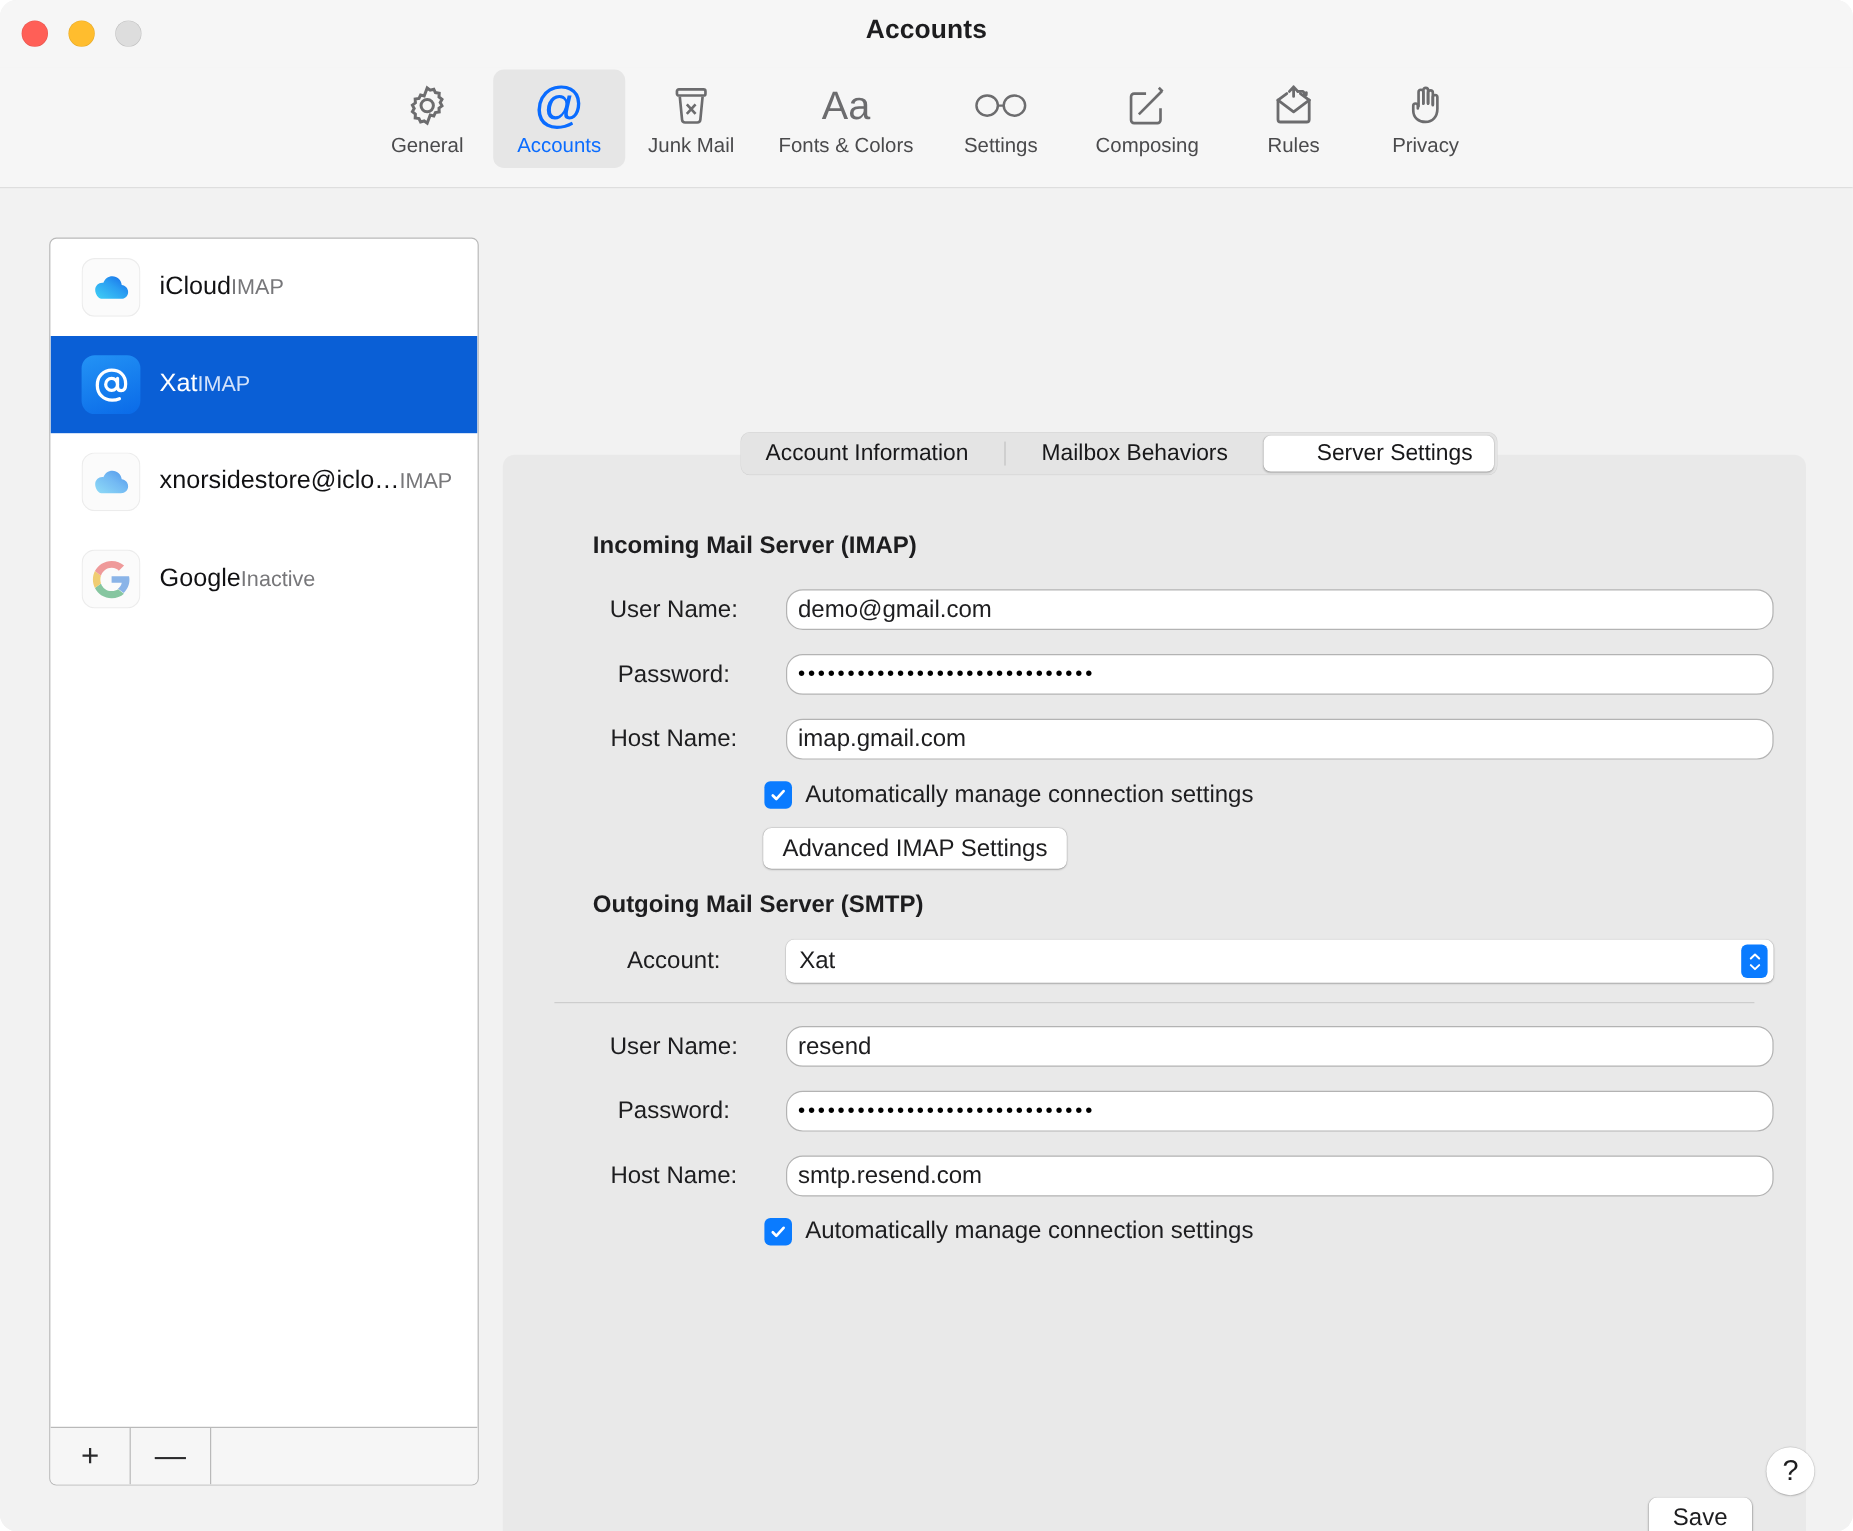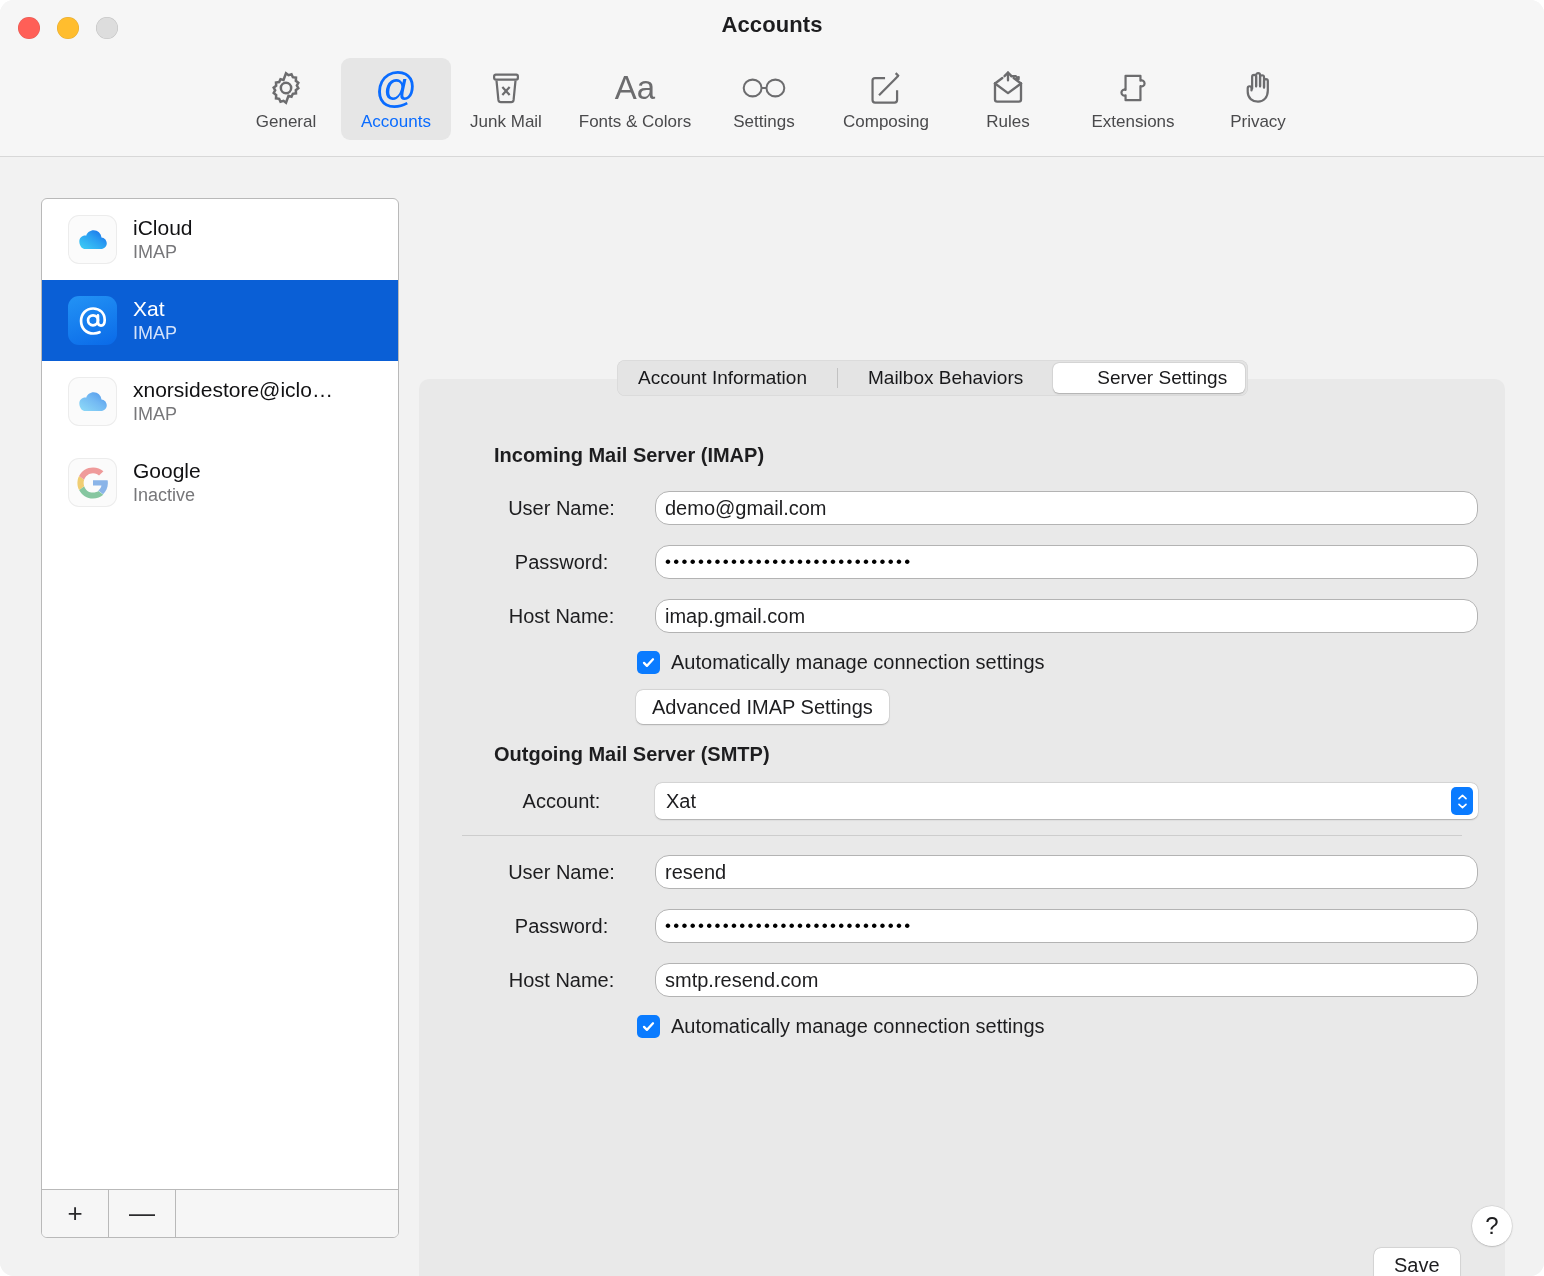--- a/index.html
+++ b/index.html
@@ -107,21 +107,21 @@
   .acct-icon {
     width: 49px; height: 49px;
     border-radius: 11px;
     flex: 0 0 49px;
     display: flex; align-items: center; justify-content: center;
     position: relative;
     overflow: hidden;
   }
   .acct-icon.white-bg { background: #fbfbfb; box-shadow: inset 0 0 0 1px rgba(0,0,0,.06); }
   .acct-icon.blue-bg  { background: linear-gradient(160deg,#2393f5 0%,#0a6ae8 100%); }
-  .acct-text { display: flex; flex-direction: column; justify-content: center; min-width: 0; }
+  .acct-text { display: flex; flex-direction: row; justify-content: center; min-width: 0; }
   .acct-name {
     font-size: 21px; color: #111113; line-height: 1.16;
     white-space: nowrap; overflow: hidden; text-overflow: ellipsis;
     max-width: 262px;
   }
   .acct-sub { font-size: 18px; color: #77777a; line-height: 1.2; margin-top: 2px; }
   .acct-row.selected .acct-name { color: #ffffff; }
   .acct-row.selected .acct-sub  { color: #d3e2fa; }
 
   .sidebar-footer {
@@ -350,28 +350,20 @@
           <path d="M4.2 9.3v9.6a1.3 1.3 0 001.3 1.3h13a1.3 1.3 0 001.3-1.3V9.3"></path>
           <path d="M4.2 9.3L12 15.1l7.8-5.8"></path>
           <path d="M4.2 9.3l4.4-3.3M19.8 9.3l-4.4-3.3"></path>
           <path d="M12 7.4V2.7M12 2.7L9.9 4.9M12 2.7l2.1 2.2"></path>
           <path d="M14.1 4.9h2.6l1.6 1.8M18.3 6.7l-1.2-.3M18.3 6.7l.1-1.2"></path>
         </svg>
       </div>
       <div class="tb-label">Rules</div>
     </div>
 
-    <div class="tb-item" style="width:140px">
-      <div class="tb-icon">
-        <svg width="38" height="38" viewBox="0 0 24 24" fill="none" stroke="currentColor" stroke-width="1.4" stroke-linejoin="round">
-          <path d="M7.3 4.3h9.4v3.1c1.3-.5 2.6.3 2.6 1.7s-1.3 2.2-2.6 1.7v8.9H7.3v-3.1c-1.3.5-2.6-.3-2.6-1.7s1.3-2.2 2.6-1.7z"></path>
-        </svg>
-      </div>
-      <div class="tb-label">Extensions</div>
-    </div>
 
     <div class="tb-item">
       <div class="tb-icon">
         <svg width="38" height="38" viewBox="0 0 24 24" fill="none" stroke="currentColor" stroke-width="1.4" stroke-linecap="round" stroke-linejoin="round">
           <path d="M8.3 12.4V4.9a1.25 1.25 0 012.5 0v6.1"></path>
           <path d="M10.8 10.8V3.9a1.25 1.25 0 012.5 0v6.9"></path>
           <path d="M13.3 11V5.2a1.25 1.25 0 012.5 0v6.2"></path>
           <path d="M15.8 11.8V7.6a1.2 1.2 0 012.4 0v6c0 4.3-2.6 7-6.2 7s-6.5-2.2-6.5-6.2v-2.3a1.2 1.2 0 012.4 0v1.4"></path>
         </svg>
       </div>

